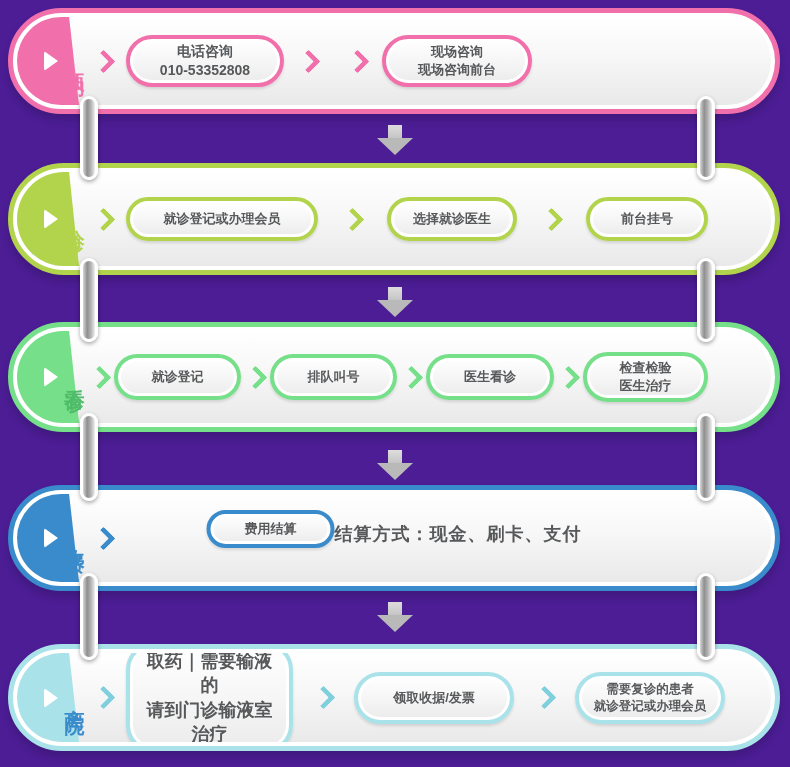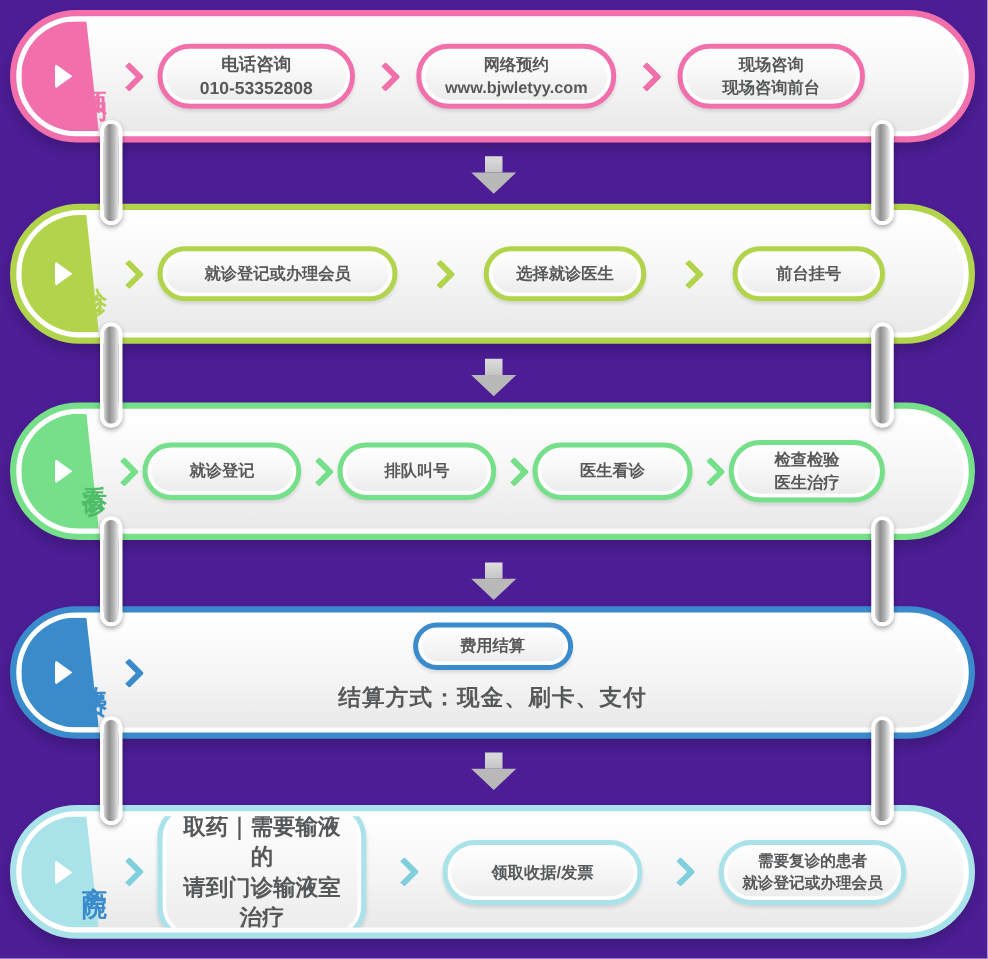--- a/index.html
+++ b/index.html
@@ -53,22 +53,22 @@
   .b2 .chev{color:#b2d44c;}   .b2 .pill{border-color:#b2d44c;min-height:44px;}
   .b3{border-color:#76df89;}  .b3 .cap{background:#76df89;} .b3 .band-label{color:#4ebc68;}
   .b3 .chev{color:#76df89;margin:0 6px;} .b3 .pill{border-color:#76df89;min-height:46px;}
   .b4{border-color:#3a8bcb;}  .b4 .cap{background:#3a8bcb;} .b4 .band-label{color:#3a8bcb;}
   .b4 .chev{color:#3a8bcb;}   .b4 .pill{border-color:#3a8bcb;min-height:38px;}
   .b5{border-color:#a9e2e9;}  .b5 .cap{background:#a9e2e9;} .b5 .band-label{color:#3a8bcb;}
   .b5 .chev{color:#7fcfdd;}   .b5 .pill{border-color:#a9e2e9;min-height:52px;}
   .b1 .pill-phone{font-size:14px;}
   
   .center-col{
-    position:absolute;left:50%;top:4px;transform:translateX(-50%);
-    display:flex;flex-direction:column;align-items:center;z-index:2;
+    position:absolute;left:50%;top:16px;transform:translateX(-50%);
+    display:flex;flex-direction:row;align-items:center;z-index:2;
   }
   .note{
     margin-top:10px;font-size:18px;font-weight:700;color:#56585a;letter-spacing:1px;white-space:nowrap;
   }
   
   .ring{
     position:absolute;width:18px;box-sizing:border-box;border:3px solid #ffffff;border-radius:10px;
     background:linear-gradient(90deg,#d6d6d6 0%,#8f8f8f 35%,#b3b3b3 65%,#efefef 100%);
     box-shadow:0 2px 4px rgba(0,0,0,0.35);z-index:6;
   }
@@ -92,22 +92,20 @@
   <div class="band b1" style="top:8px;height:106px;">
     <div class="band-inner">
       <div class="cap">
         <div class="play"></div>
       </div>
       <div class="band-label">预约</div>
       <div class="chev"></div>
       <div class="pill pill-phone" style="width:158px;">电话咨询
 010-53352808</div>
       <div class="chev mid"></div>
-      <div class="pill" style="width:160px;">网络预约
-www.bjwletyy.com</div>
       <div class="chev mid"></div>
       <div class="pill" style="width:150px;">现场咨询
 现场咨询前台</div>
     </div>
   </div>
 
   <div class="band b2" style="top:163px;height:112px;">
     <div class="band-inner">
       <div class="cap">
         <div class="play"></div>

